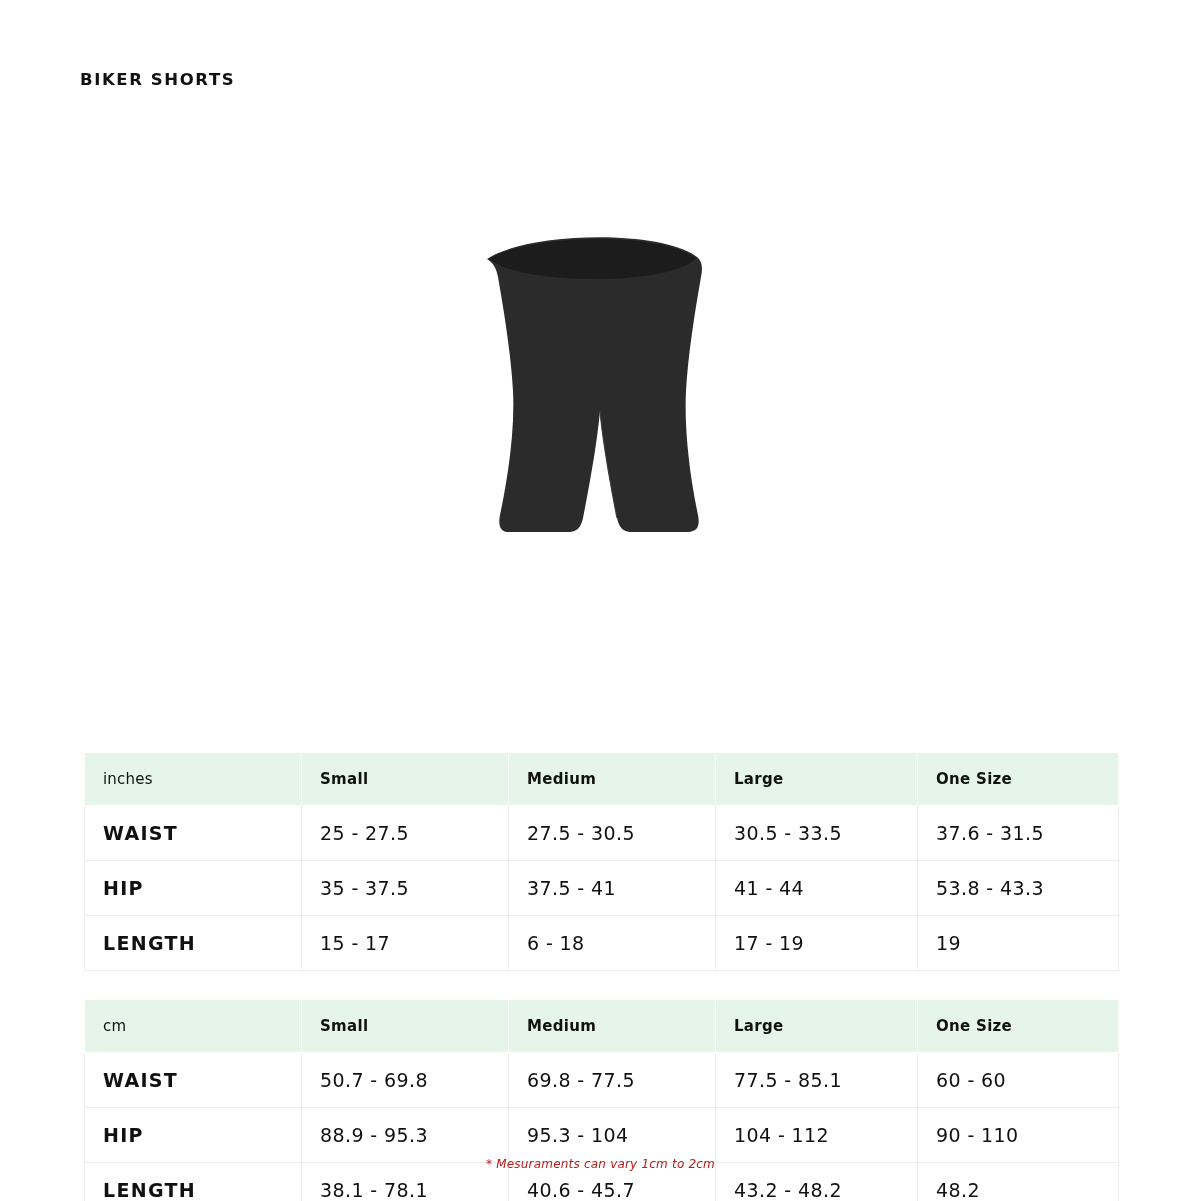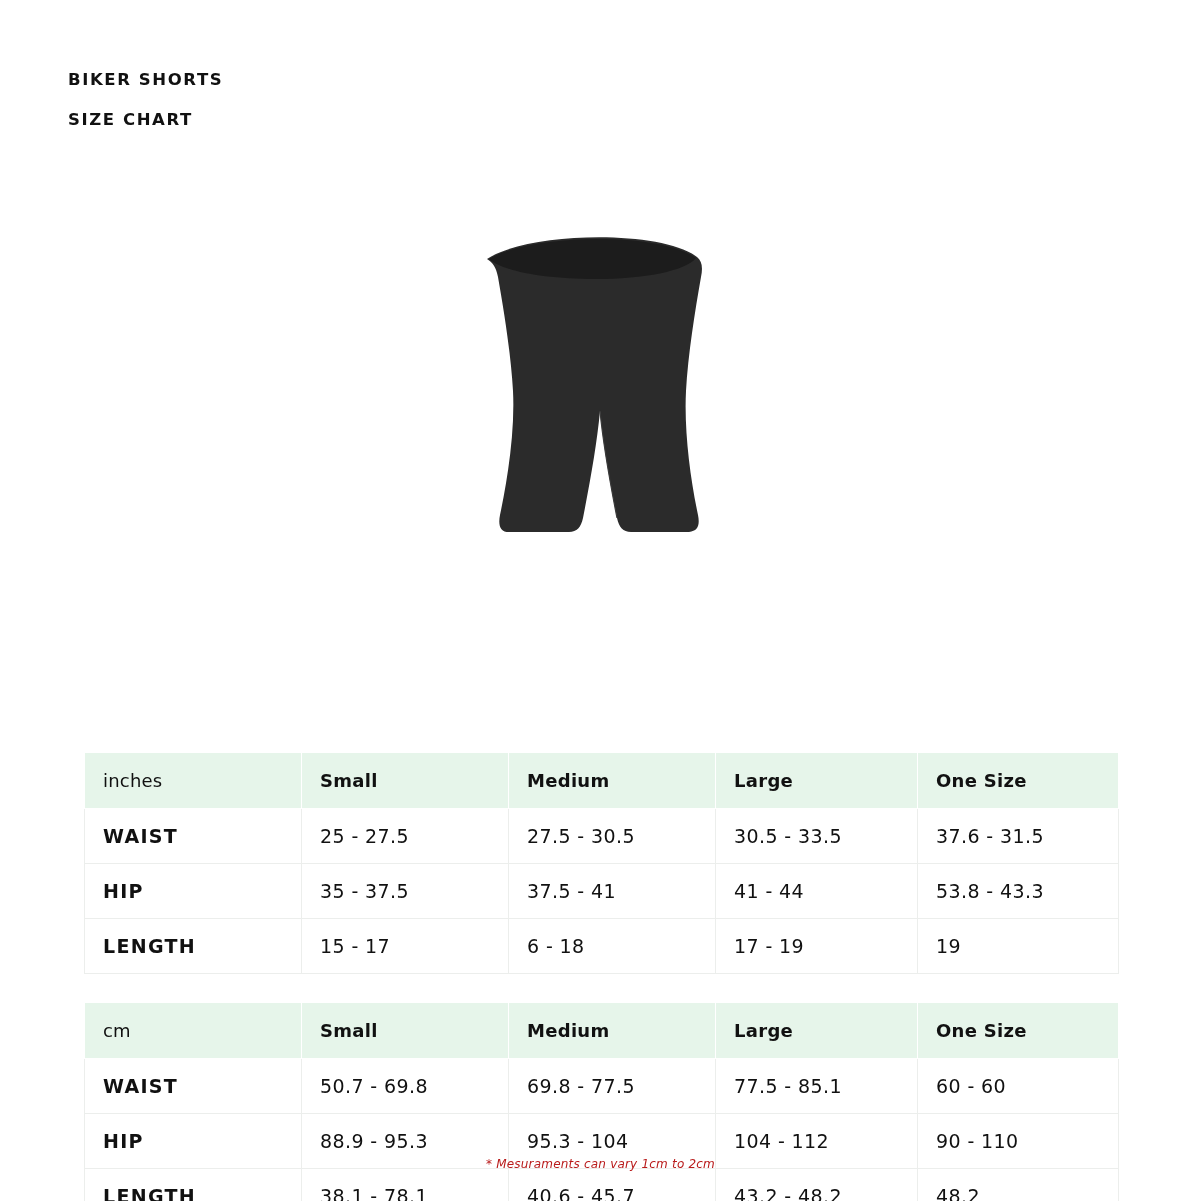--- a/index.html
+++ b/index.html
@@ -15,21 +15,21 @@
     position: relative;
     overflow: hidden;
   }
   .page {
     position: relative;
     width: 1201px;
     height: 1201px;
   }
   .title-block {
     position: absolute;
-    left: 68px;
+    left: 80px;
     top: 60px;
   }
   .title-line {
     font-size: 16.5px;
     font-weight: bold;
     letter-spacing: 1.6px;
     color: #111111;
     line-height: 40px;
     text-transform: uppercase;
   }
@@ -53,21 +53,21 @@
     margin-bottom: 28px;
   }
   table.size-table col.c0 { width: 217px; }
   table.size-table col.c1 { width: 207px; }
   table.size-table col.c2 { width: 207px; }
   table.size-table col.c3 { width: 202px; }
   table.size-table col.c4 { width: 201px; }
   table.size-table thead th {
     background: #e6f5ea;
     text-align: left;
-    font-size: 18px;
+    font-size: 15px;
     padding: 17px 18px;
     border: 1px solid #ffffff;
     color: #111111;
   }
   table.size-table thead th.unit {
     font-weight: normal;
     letter-spacing: 0.2px;
   }
   table.size-table thead th.sizehdr {
     font-weight: bold;
@@ -98,21 +98,20 @@
     letter-spacing: 0.2px;
   }
 </style>
 </head>
 <body>
 
 <div class="page">
 
   <div class="title-block">
     <div class="title-line">BIKER SHORTS</div>
-    <div class="title-line">SIZE CHART</div>
   </div>
 
   <div class="illustration">
     <svg viewBox="0 0 290 340" width="290" height="340" xmlns="http://www.w3.org/2000/svg">
       <path d="M32 44 C 72 17, 205 14, 242 42 C 247 46, 248 52, 246 62
                C 240 96, 233 140, 231 176
                C 229 215, 235 262, 243 300
                C 245 310, 243 316, 234 317
                L 176 317 C 168 317, 164 312, 162 303
                C 154 262, 148 228, 145 196

